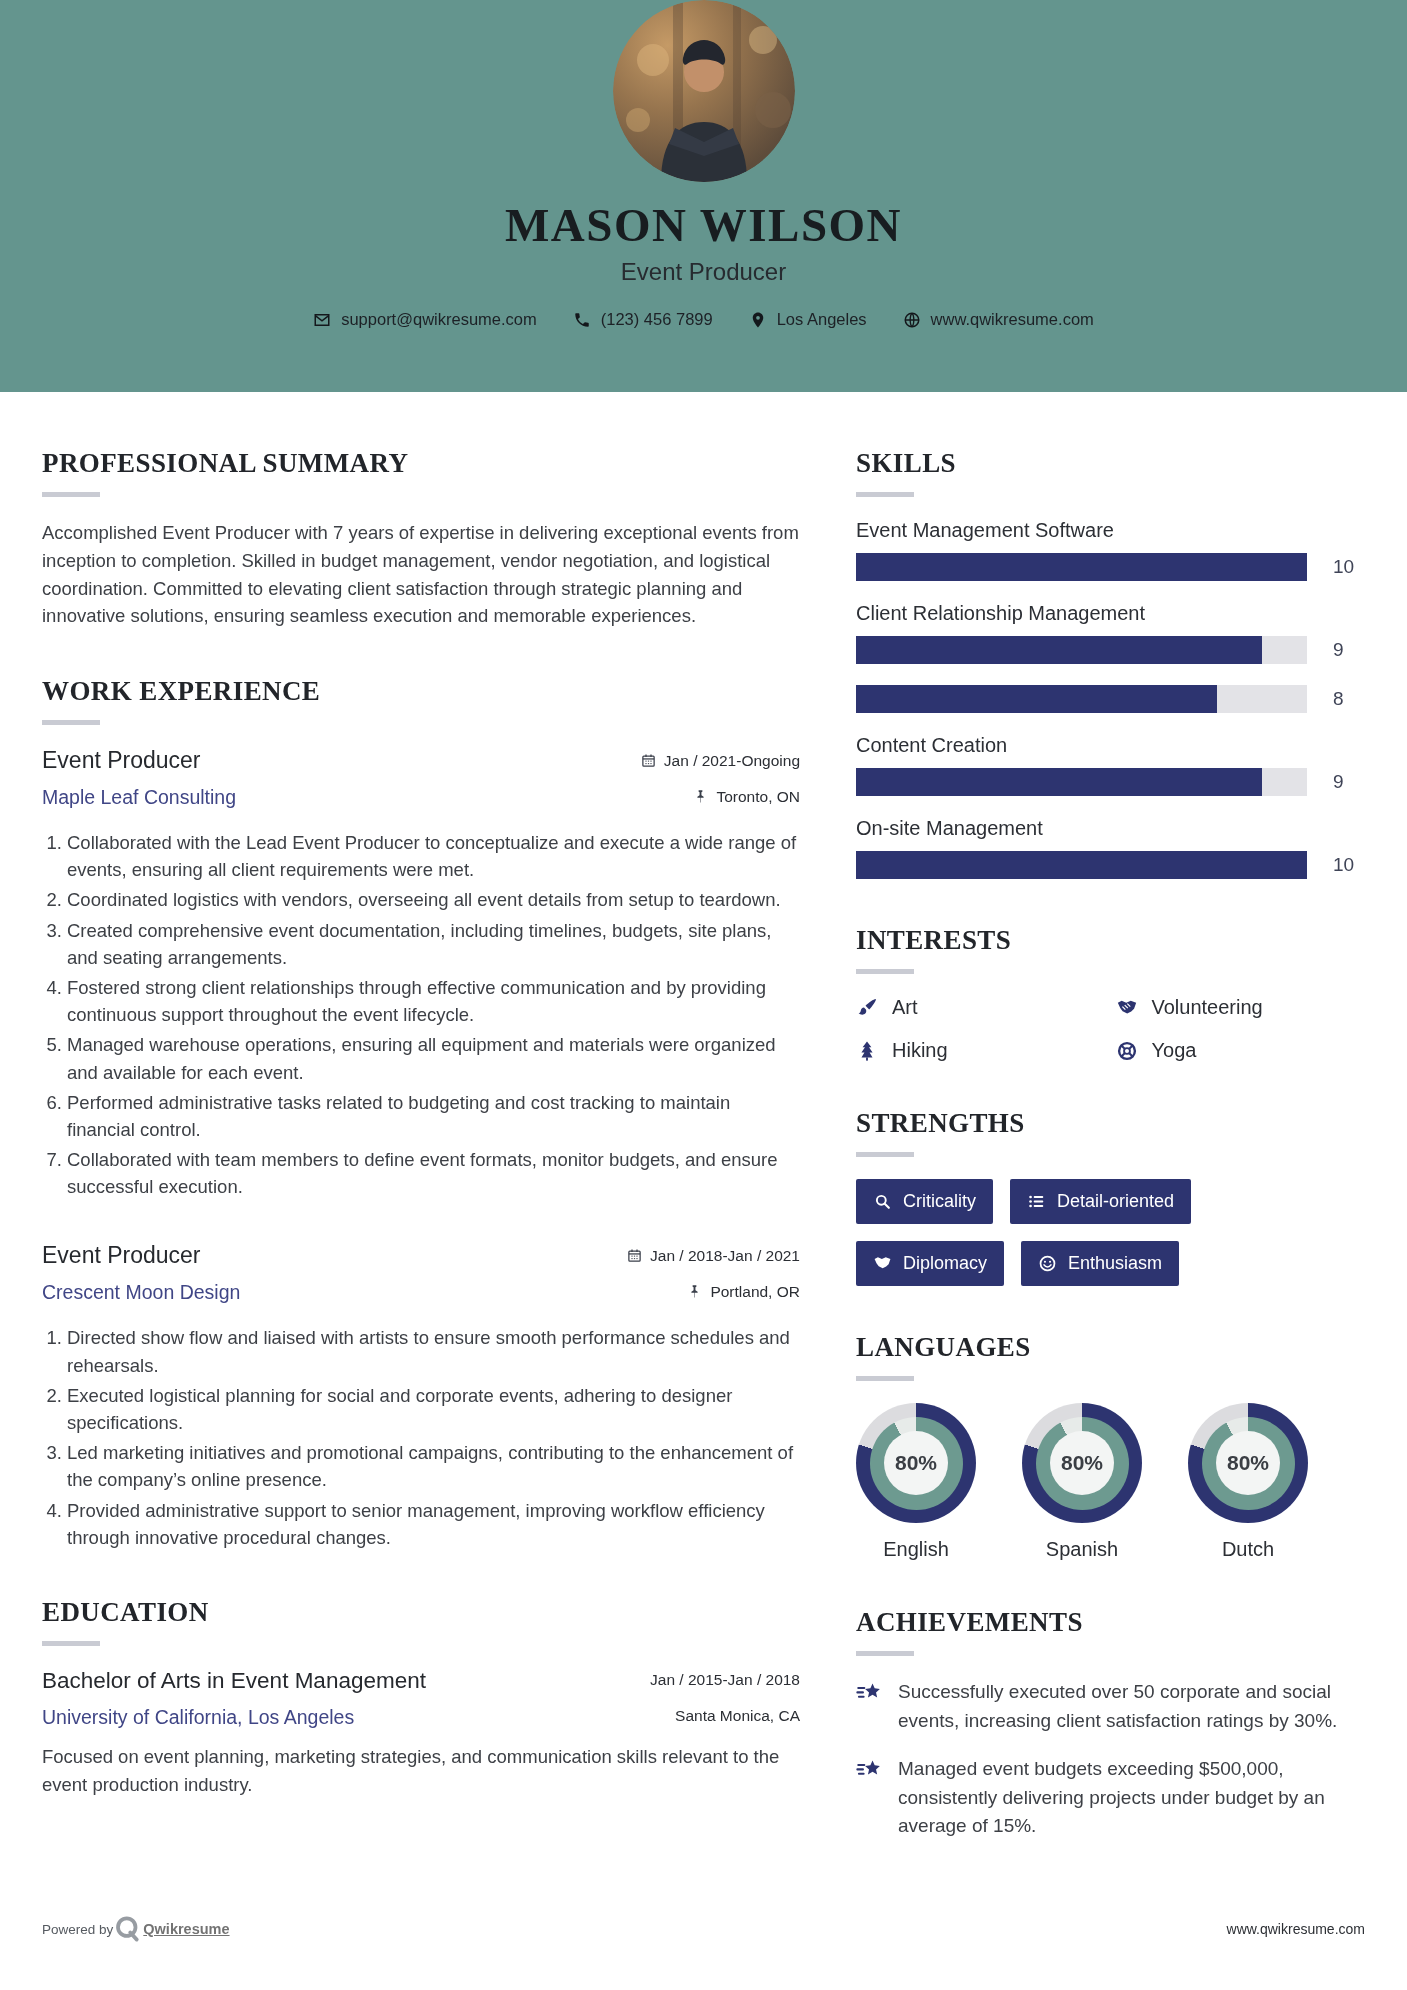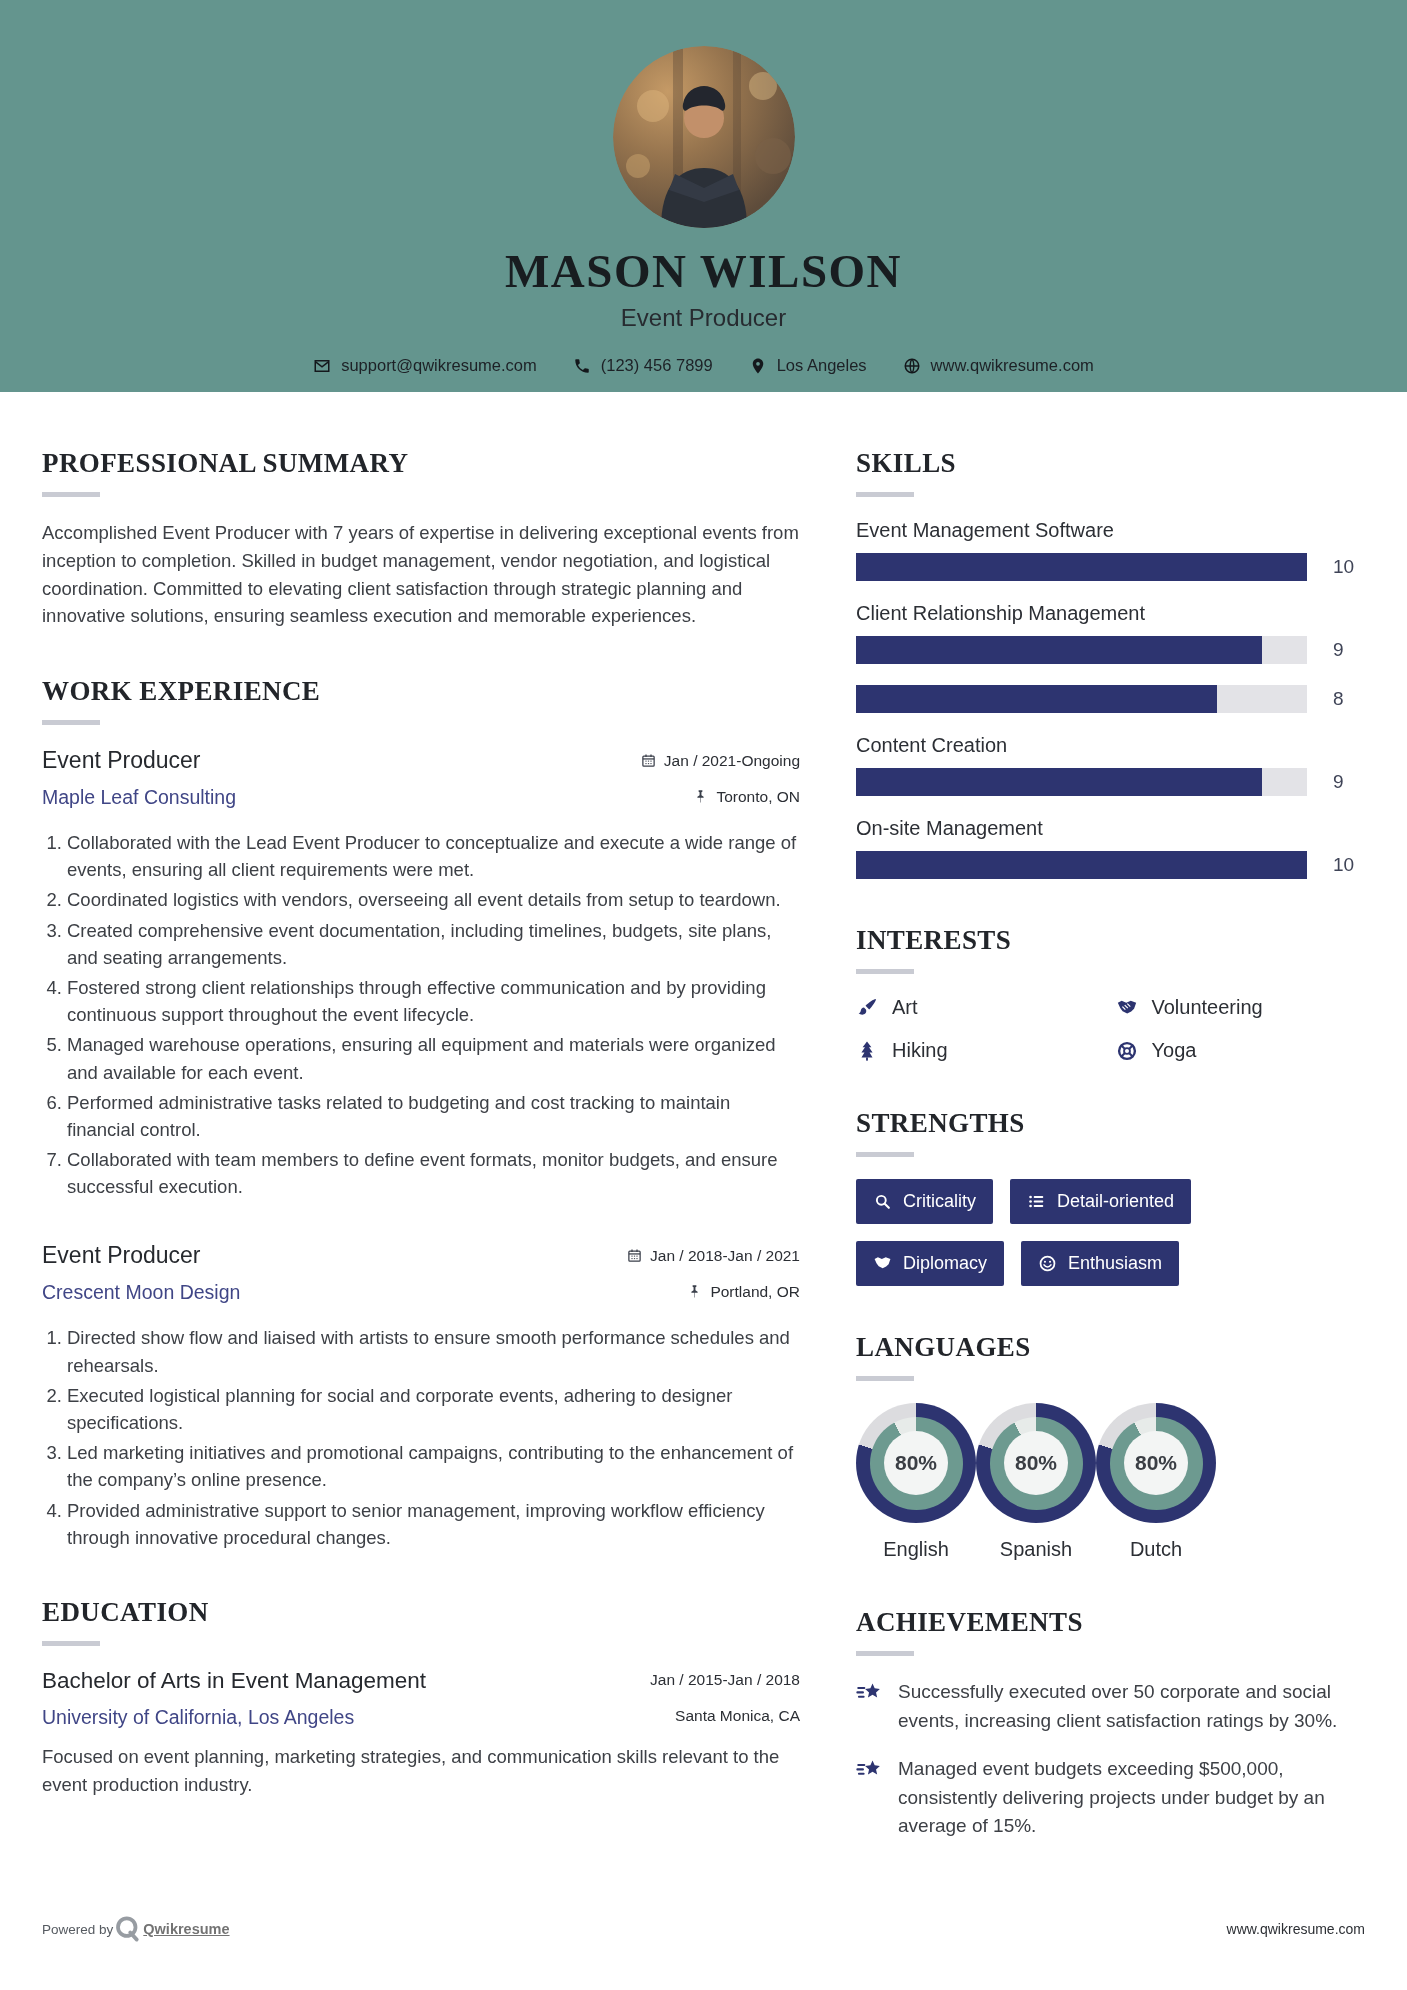--- a/index.html
+++ b/index.html
@@ -5,21 +5,21 @@
   :root{
     --teal:#64958e; --navy:#2d3470; --indigo:#404686; --ink:#22252a;
     --body:#3d4046; --track:#e3e3e7; --rule:#c9cbd3; --ringteal:#6d9a90;
   }
   *{box-sizing:border-box; margin:0; padding:0;}
   html,body{background:#ffffff;}
   body{font-family:"Liberation Sans", sans-serif; color:var(--body);}
   .page{width:1407px; height:1990px; position:relative; background:#fff; overflow:hidden;}
 
   
-  .hero{height:392px; background:var(--teal); text-align:center; padding-top:46px;}
+  .hero{height:392px; background:var(--teal); text-align:center; }
   .photo{width:182px; height:182px; border-radius:50%; overflow:hidden; margin:0 auto; display:block;}
   .photo svg{display:block;}
   h1.name{font-family:"Liberation Serif", serif; font-weight:700; font-size:47px;
           letter-spacing:1.5px; color:#181d20; margin-top:16px;}
   .subtitle{font-size:24px; color:#272b30; margin-top:6px;}
   .contacts{display:flex; justify-content:center; align-items:center; gap:36px; margin-top:24px; color:#1d2126;}
   .contact{display:flex; align-items:center; gap:10px; font-size:16.5px;}
   .contact .ic{display:inline-flex; width:18px; height:18px; color:#14181c;}
   .contact .ic svg{width:18px; height:18px;}
 
@@ -64,21 +64,21 @@
   .int-item .ic svg{width:22px; height:22px;}
 
   
   .pills{display:flex; flex-wrap:wrap; gap:17px; max-width:420px;}
   .pill{display:inline-flex; align-items:center; gap:11px; background:var(--navy); color:#fff;
         font-size:18px; padding:12px 17px; border-radius:2px;}
   .pill .ic{display:inline-flex; width:19px; height:19px; color:#fff;}
   .pill .ic svg{width:19px; height:19px;}
 
   
-  .langs{display:flex; margin-top:4px;}
+  .langs{display:flex; gap:46px; margin-top:4px;}
   .lang{text-align:center;}
   .donut{width:120px; height:120px; border-radius:50%; display:grid; place-items:center;
          background:conic-gradient(var(--navy) calc(var(--p)*1%), #dcdcdf 0);}
   .donut .r2{width:93px; height:93px; border-radius:50%; display:grid; place-items:center;
          background:conic-gradient(var(--ringteal) calc(var(--p)*1% + 12%), #e7ebe9 0);}
   .donut .hole{width:64px; height:64px; border-radius:50%; background:#f3f5f4;
          display:grid; place-items:center; font-size:21px; font-weight:bold; color:#3a3e44;}
   .lang-label{font-size:20px; color:#2c2f35; margin-top:15px;}
 
   

